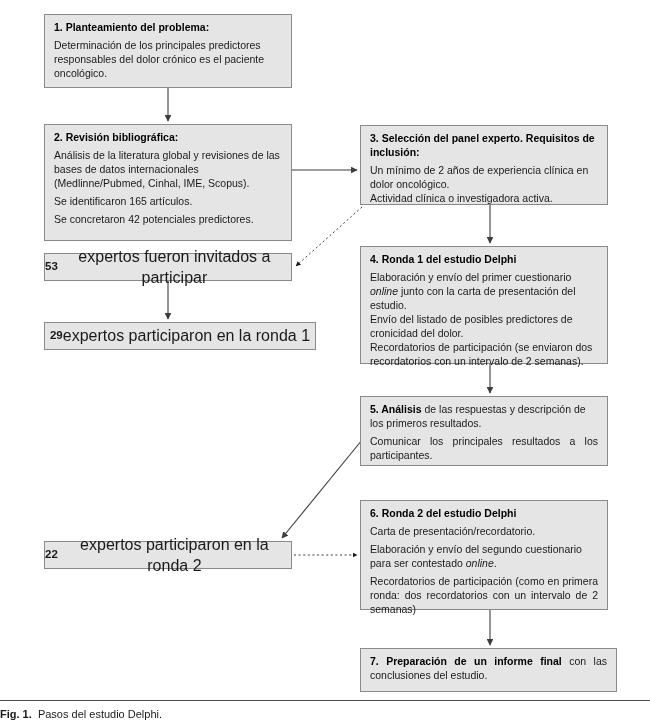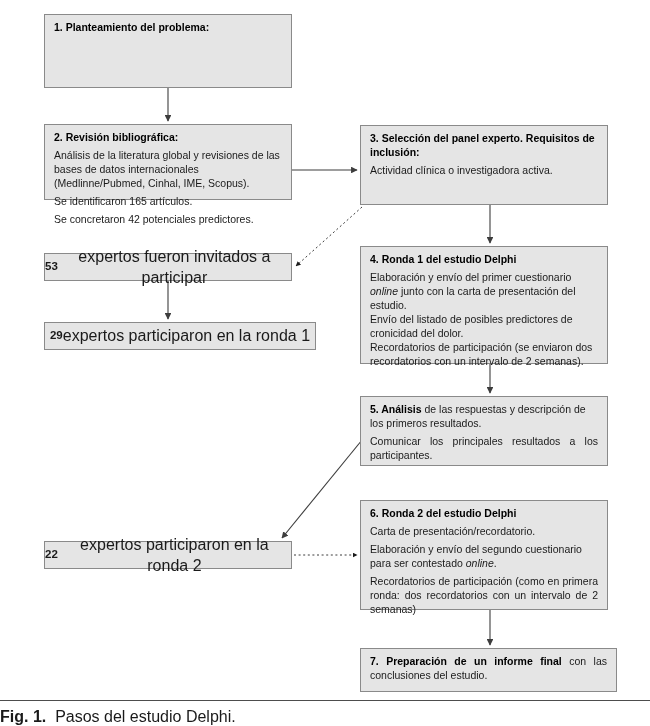--- a/index.html
+++ b/index.html
@@ -80,21 +80,21 @@
   .node.count .cnum {
     font-weight: bold;
     font-size: 11.5px;
   }
   .node.count .ctext {
     font-size: 16px;
   }
 
   
   #node-1 { left: 44px;  top: 14px;  width: 248px; height: 74px; }
-  #node-2 { left: 44px;  top: 124px; width: 248px; height: 76px; }
+  #node-2 { left: 44px;  top: 124px; width: 248px; height: 117px; }
   #node-3 { left: 360px; top: 125px; width: 248px; height: 80px; }
   #node-4 { left: 360px; top: 246px; width: 248px; height: 118px; }
   #node-5 { left: 360px; top: 396px; width: 248px; height: 70px; }
   #node-6 { left: 360px; top: 500px; width: 248px; height: 110px; }
   #node-7 { left: 360px; top: 648px; width: 257px; height: 44px; }
   #node-53 { left: 44px;  top: 253px; width: 248px; height: 28px; }
   #node-29 { left: 44px;  top: 322px; width: 272px; height: 28px; }
   #node-22 { left: 44px;  top: 541px; width: 248px; height: 28px; }
 
   
@@ -104,21 +104,21 @@
     top: 700px;
     width: 650px;
     height: 1px;
     background: #4d4d4d;
   }
   #caption {
     position: absolute;
     left: 0;
     top: 708px;
     width: 650px;
-    font-size: 16px;
+    font-size: 11px;
     color: #1a1a1a;
   }
   #caption .fignum {
     font-weight: bold;
   }
 </style>
 </head>
 <body>
 
 <div id="canvas">
@@ -165,31 +165,33 @@
       <line x1="294" y1="555" x2="357" y2="555" stroke="#3d3d3d" stroke-width="1" stroke-dasharray="2,2.6" marker-end="url(#arrowsm)"></line>
     </g>
 
     <g>
       <line x1="490" y1="610" x2="490" y2="645" stroke="#3d3d3d" stroke-width="1.1" marker-end="url(#arrow)"></line>
     </g>
   </svg>
 
   <div class="node" id="node-1">
     <p class="head">1.  Planteamiento del problema:</p>
+    <p>Determinación de los principales predictores responsables del dolor crónico es el paciente oncológico.</p>
   </div>
 
   <div class="node" id="node-2">
     <p class="head">2.  Revisión bibliográfica:</p>
     <p>Análisis de la literatura global y revisiones de las bases de datos internacionales (Medlinne/Pubmed, Cinhal, IME, Scopus).</p>
     <p>Se identificaron 165 artículos.</p>
     <p>Se concretaron 42 potenciales predictores.</p>
   </div>
 
   <div class="node" id="node-3">
     <p class="head">3.  Selección del panel experto. Requisitos de inclusión:</p>
+    <p class="tight">Un mínimo de 2 años de experiencia clínica en dolor oncológico.</p>
     <p>Actividad clínica o investigadora activa.</p>
   </div>
 
   <div class="node" id="node-4">
     <p class="head">4.  Ronda 1 del estudio Delphi</p>
     <p class="tight"><span>Elaboración y envío del primer cuestionario </span><em>online</em><span> junto con la carta de presentación del estudio.</span></p>
     <p class="tight">Envío del listado de posibles predictores de cronicidad del dolor.</p>
     <p>Recordatorios de participación (se enviaron dos recordatorios con un intervalo de 2 semanas).</p>
   </div>
 

